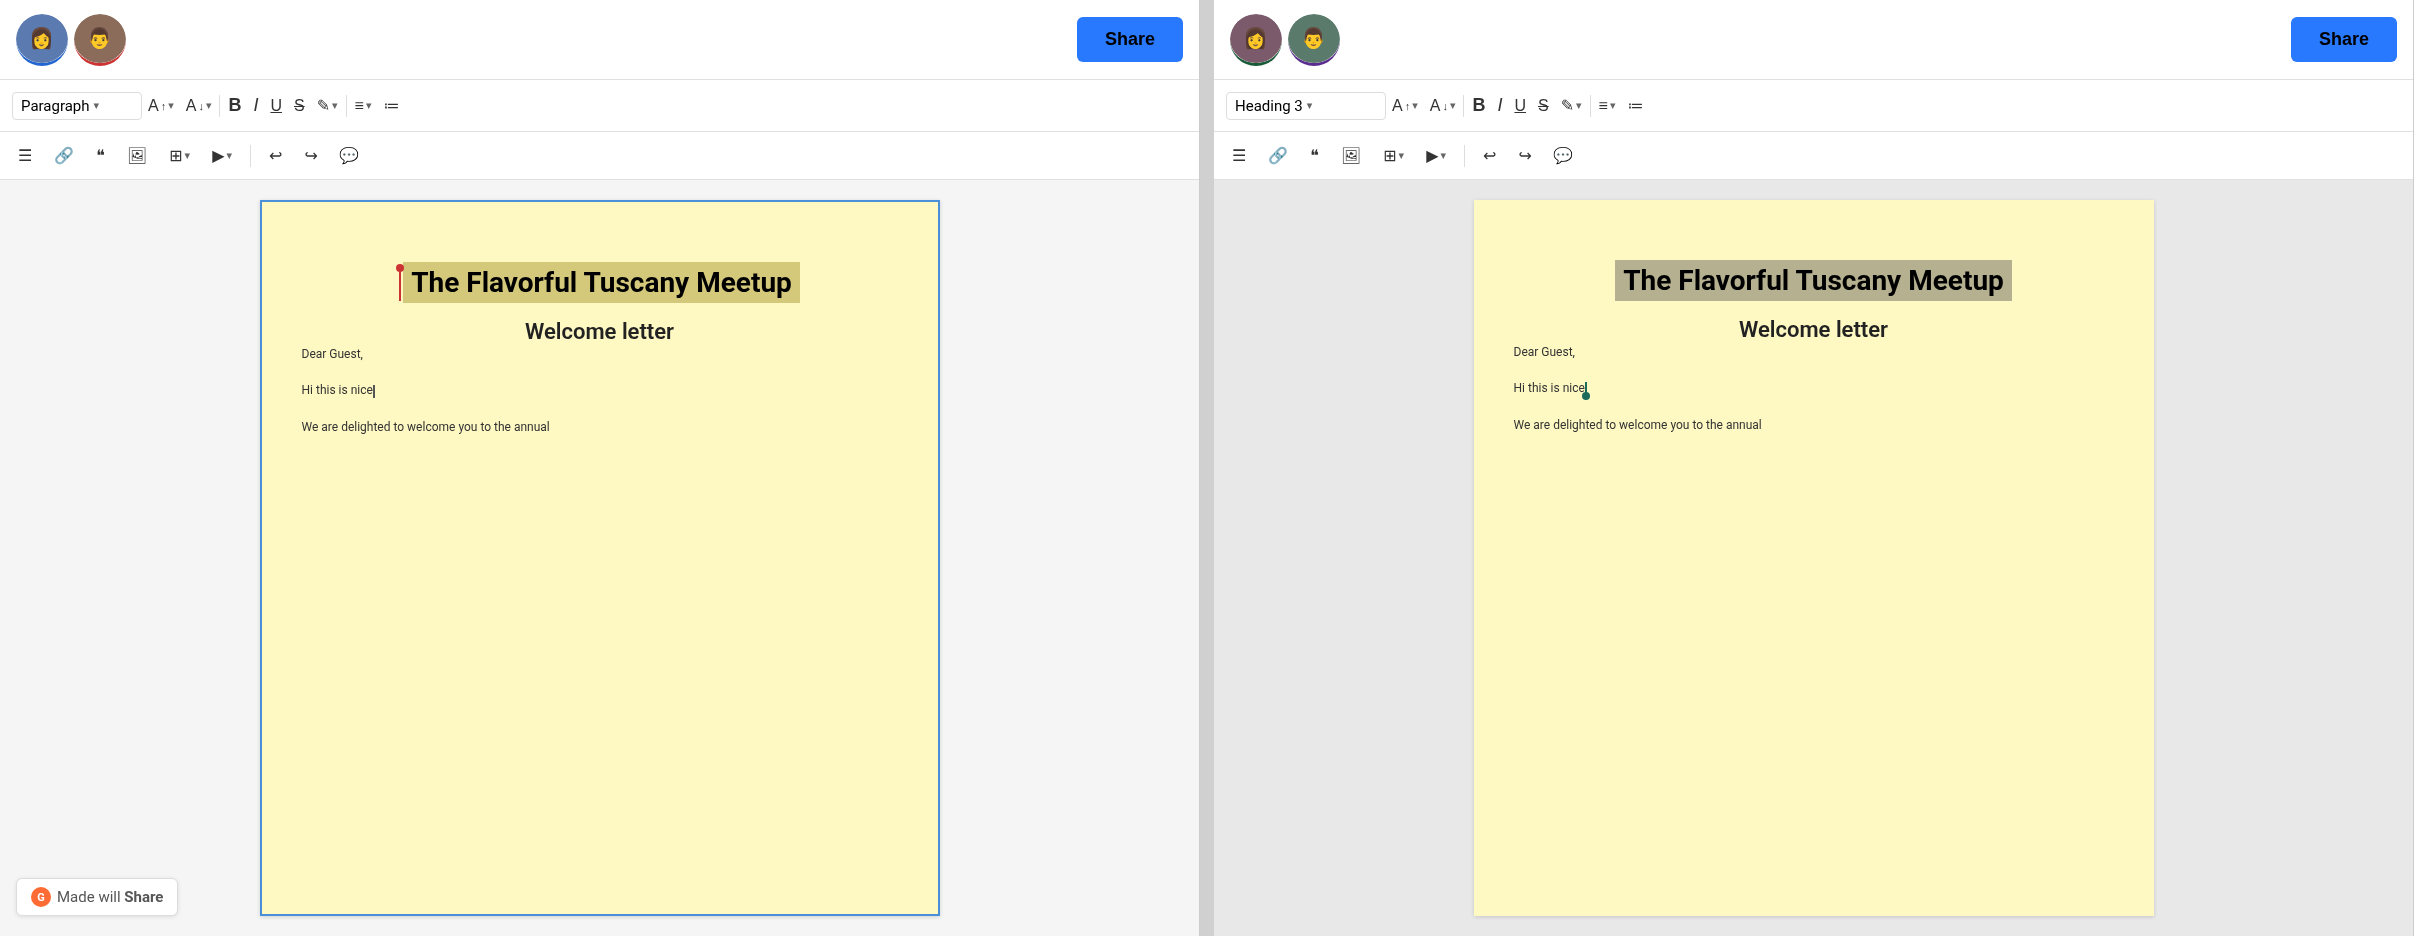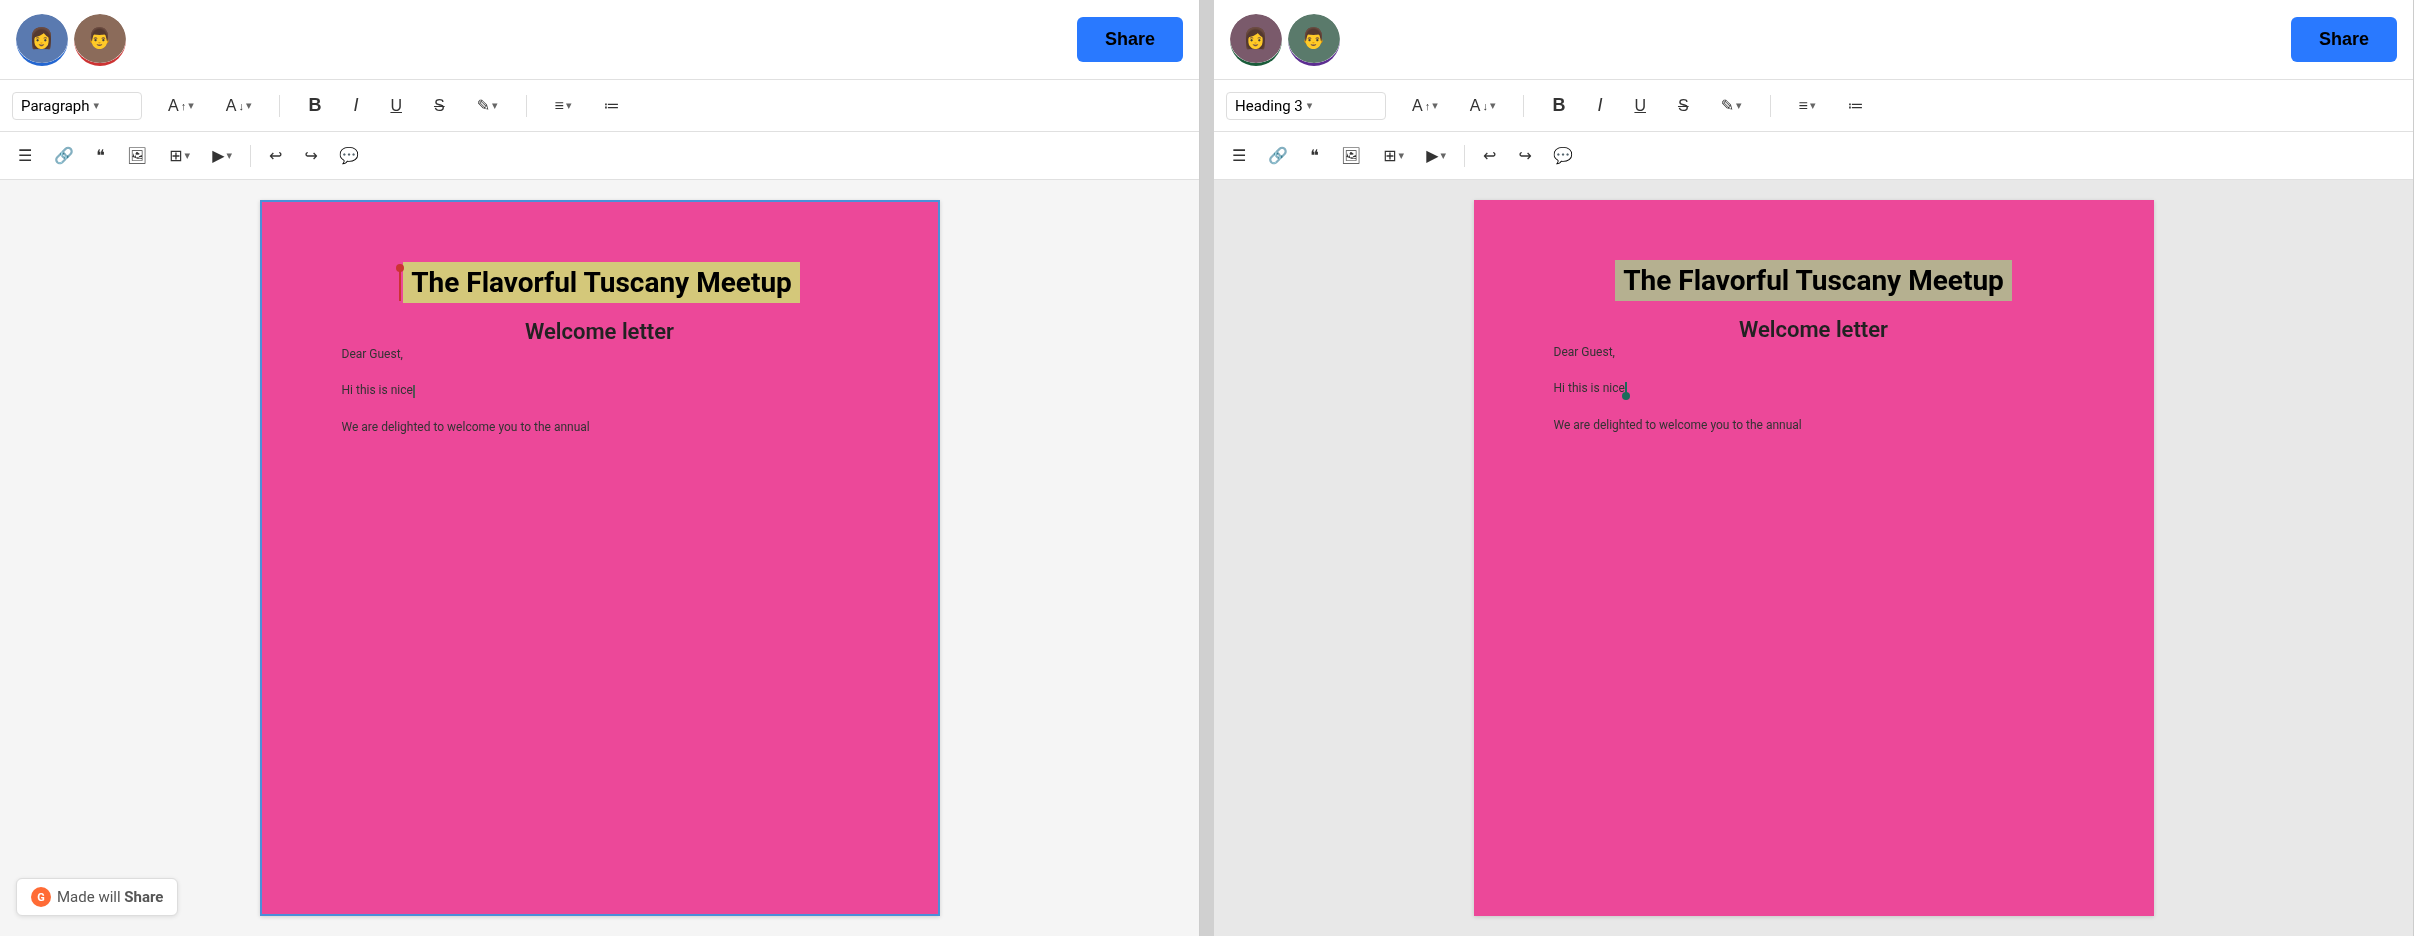--- a/index.html
+++ b/index.html
@@ -77,21 +77,21 @@
       font-size: 18px;
       font-weight: 600;
       cursor: pointer;
     }
 
     .toolbar-format {
       background: white;
       padding: 8px 12px;
       display: flex;
       align-items: center;
-      gap: 20px;
+      gap: 0;
       border-bottom: 1px solid #e0e0e0;
       flex-wrap: nowrap;
       height: 52px;
     }
 
     .toolbar-extra {
       background: white;
       padding: 8px 12px;
       display: flex;
       align-items: center;
@@ -140,24 +140,24 @@
 
     .editor-content {
       flex: 1;
       padding: 20px;
       overflow-y: auto;
       display: flex;
       justify-content: center;
     }
 
     .document {
-      background: #ec4899;
+      background: #fef9c3;
       width: 680px;
       min-height: 600px;
-      padding: 60px 80px;
+      padding: 60px 40px;
       box-shadow: 0 1px 4px rgba(0,0,0,0.15);
       border: 2px solid #4a90d9;
       position: relative;
     }
 
     .document-right {
       border: none;
       box-shadow: 0 1px 4px rgba(0,0,0,0.15);
     }
 

